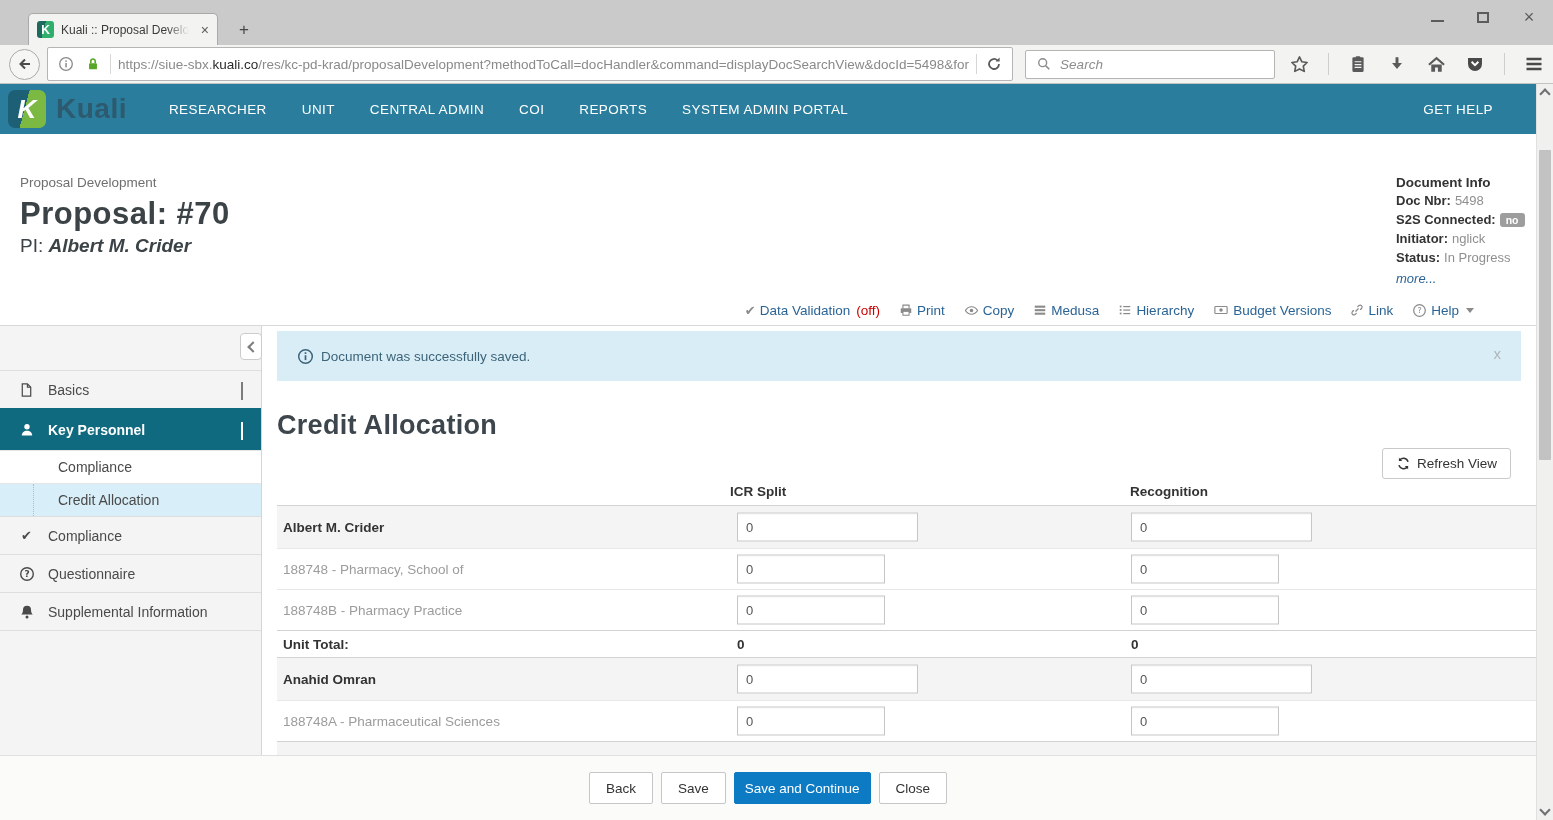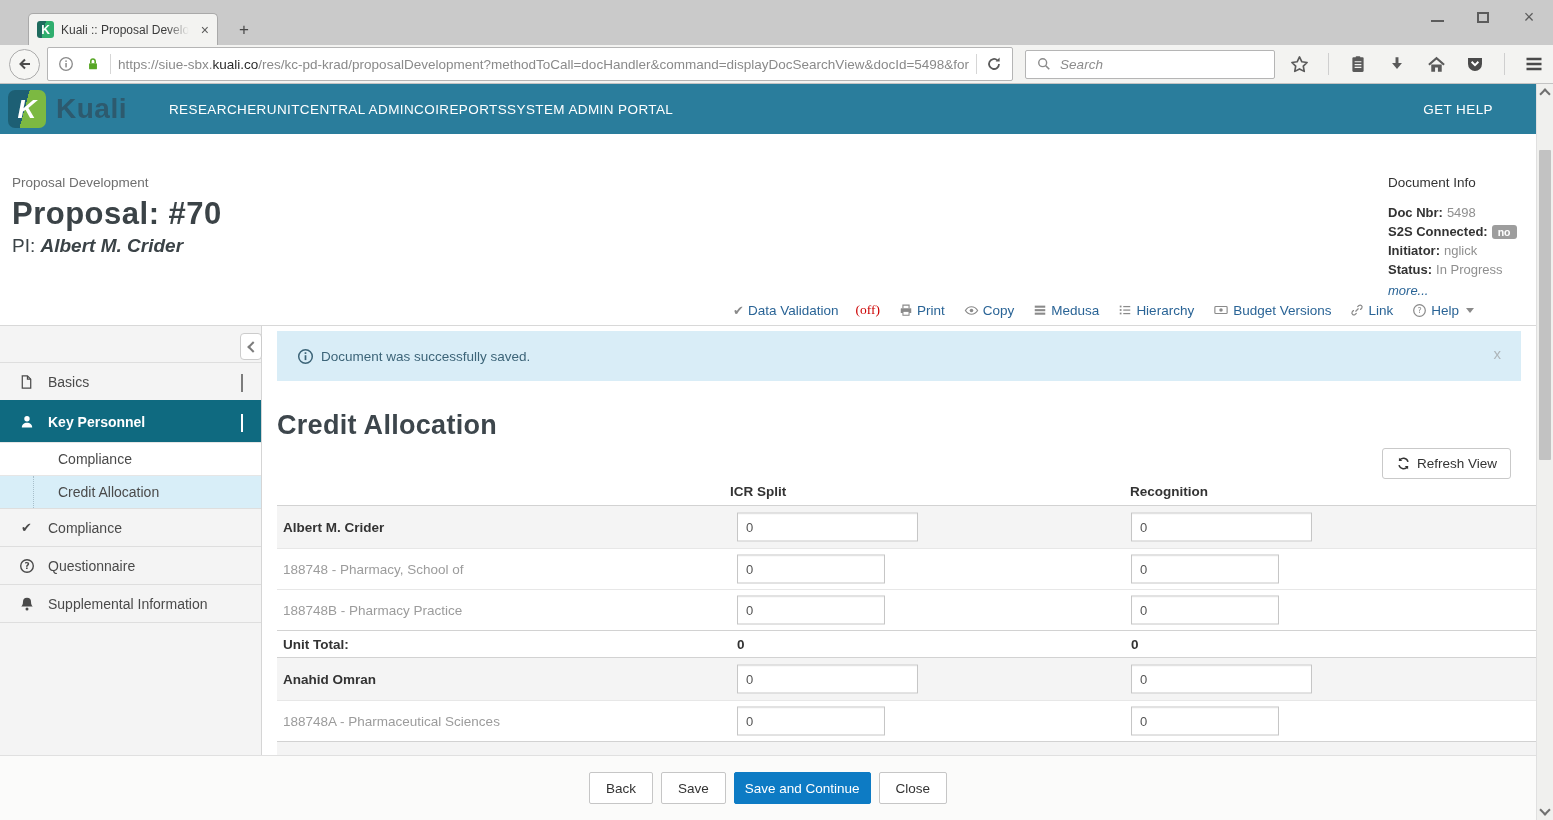--- a/index.html
+++ b/index.html
@@ -47,67 +47,67 @@
 
   
   .page { position:absolute; top:84px; left:0; right:0; bottom:0; background:#fff; }
 
   .teal { position:absolute; top:0; left:0; right:17px; height:50px; background:#2a7d9c; display:flex; align-items:center; }
   .klogo { width:38px; height:38px; border-radius:7px; margin-left:8px;
            background:linear-gradient(105deg,#1d5f74 45%,#7cb942 45%);
            color:#fff; font-size:26px; font-weight:bold; font-style:italic;
            display:flex; align-items:center; justify-content:center; }
   .brand { font-size:28px; font-weight:bold; color:#2d5a6e; margin-left:10px; letter-spacing:.5px; }
-  .tealnav { display:flex; align-items:center; margin-left:42px; }
+  .tealnav { display:flex; align-items:center; gap:35px; margin-left:42px; }
   .tealnav span { color:#fff; font-size:13.5px; letter-spacing:.4px; cursor:default; }
   .gethelp { margin-left:auto; margin-right:43px; color:#fff; font-size:13.5px; letter-spacing:.4px; }
 
   .greenbar { position:absolute; top:50px; left:0; right:17px; height:29px; background:#b4c13b;
               display:flex; align-items:center; justify-content:flex-end; }
   .gitem { color:#f7fadd; font-size:14.5px; padding:0 15px; height:29px; display:flex; align-items:center;
            border-left:1px solid #a3b02c; gap:7px; }
   .gitem:last-of-type { border-right:1px solid #a3b02c; }
   .gpad { width:33px; height:29px; }
   .caret { width:0; height:0; border-left:4px solid transparent; border-right:4px solid transparent;
            border-top:5px solid #6d7a20; }
 
-  .docheader { position:absolute; top:79px; left:0; right:17px; height:132px; background:#fff; }
+  .docheader { position:absolute; top:79px; left:8px; right:17px; height:132px; background:#fff; }
   .dh-left { position:absolute; left:12px; top:12px; }
   .app-label { font-size:13.5px; color:#6f6f6f; }
   .doc-title { font-size:31px; font-weight:700; color:#3b4347; letter-spacing:.5px; margin-top:6px; }
   .pi-line { font-size:19px; color:#3b4347; margin-top:3px; }
   .pi-line .pi-name { font-style:italic; font-weight:600; }
   .docinfo { position:absolute; left:1388px; top:12px; width:150px; font-size:13px; color:#333; }
-  .docinfo .di-title { font-weight:normal; font-size:13.5px; margin-bottom:15px; }
+  .docinfo .di-title { font-weight:bold; font-size:13.5px; margin-bottom:3px; }
   .di-row { margin-top:3px; line-height:16px; }
   .di-row b { color:#333; }
   .di-row .val { color:#8f8f8f; margin-left:4px; }
   .badge-no { background:#9d9d9d; color:#fff; font-size:10.5px; font-weight:bold; border-radius:3px; padding:1px 6px; margin-left:4px; }
   .more-link { color:#2a6496; font-style:italic; font-size:13px; margin-top:5px; display:inline-block; }
 
   .acttoolbar { position:absolute; top:211px; left:0; right:17px; height:31px; background:#fff;
                 border-bottom:1px solid #d8d8d8; display:flex; align-items:center; justify-content:flex-end;
                 gap:19px; padding-right:62px; font-size:13.5px; }
   .titem { display:flex; align-items:center; gap:4px; color:#2a6496; cursor:default; }
   .ticon { color:#8a8a8a; display:flex; align-items:center; }
-  .off-red { color:#c00; margin-left:13px;font-family:Liberation Serif, serif; }
+  .off-red { color:#c00; margin-left:2px; }
   .tcaret { width:0; height:0; border-left:4px solid transparent; border-right:4px solid transparent;
             border-top:5px solid #8a8a8a; margin-left:3px; }
   .checkglyph { font-family:"DejaVu Sans",sans-serif; font-size:13px; }
 
   
   .content { position:absolute; top:242px; left:0; right:17px; height:429px; background:#fff; }
 
   .sidebar { position:absolute; left:0; top:0; bottom:0; width:262px; background:#f4f4f4; border-right:1px solid #d5d5d5; }
   .collapse-btn { position:absolute; top:7px; right:-1px; width:22px; height:27px; background:#fff;
                   border:1px solid #ccc; border-radius:4px; display:flex; align-items:center; justify-content:center; }
   .chev { width:8px; height:8px; border-right:2px solid #7c7c7c; border-bottom:2px solid #7c7c7c; }
   .chev-down { transform:rotate(45deg); margin-top:-4px; }
   .chev-left { transform:rotate(135deg); margin-left:3px; }
-  .smenu { position:absolute; top:36px; left:0; right:0; }
+  .smenu { position:absolute; top:44px; left:0; right:0; }
   .sitem { height:38px; display:flex; align-items:center; padding-left:18px; gap:13px;
            border-top:1px solid #dedede; font-size:14px; color:#4a4a4a; }
   .sitem .sicon { color:#4a4a4a; display:flex; align-items:center; width:17px; justify-content:center; }
   .sitem .schev { margin-left:auto; margin-right:18px; }
   .sitem.active { height:42px; background:#0f6a80; color:#fff; font-weight:bold; border-top-color:#0f6a80; }
   .sitem.active .sicon { color:#fff; }
   .sitem.active .chev { border-color:#fff; }
   .ssub { height:33px; display:flex; align-items:center; padding-left:58px; background:#fff;
           border-top:1px solid #e6e6e6; font-size:14px; color:#4a4a4a; position:relative; }
   .ssub.selected { background:#d8eef8; }

